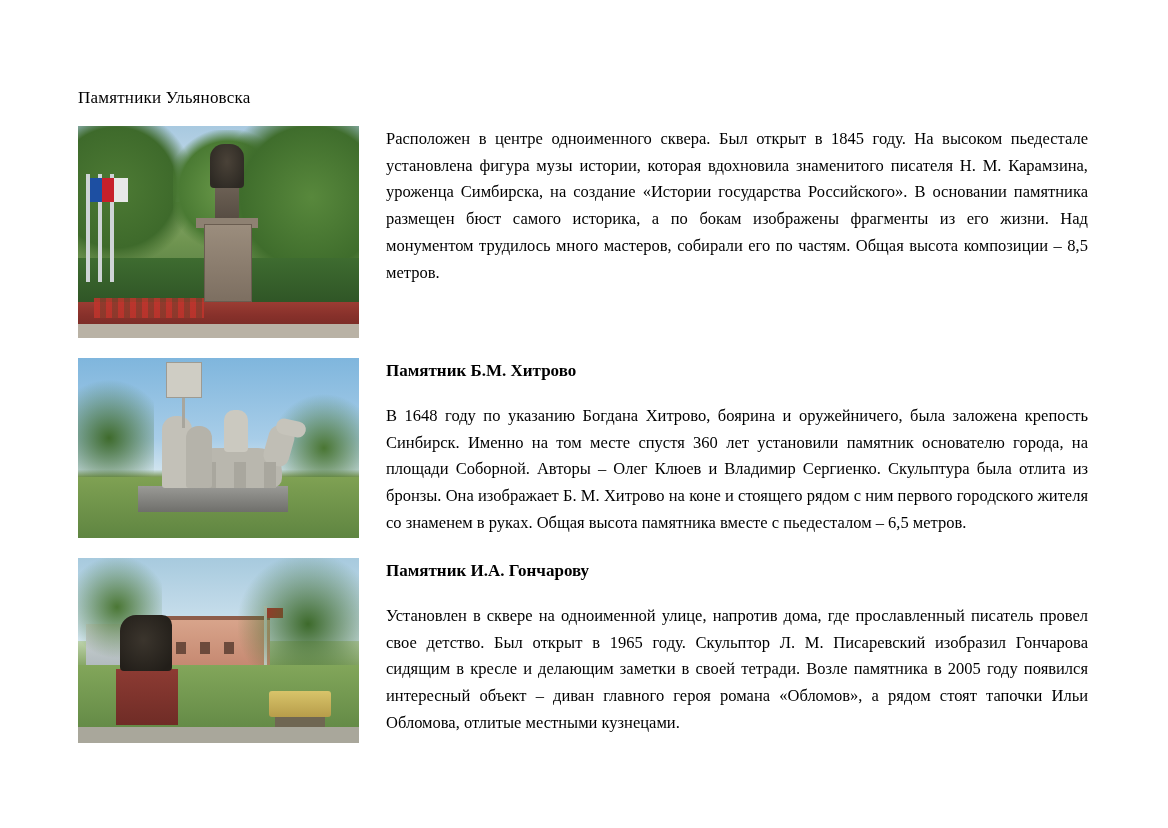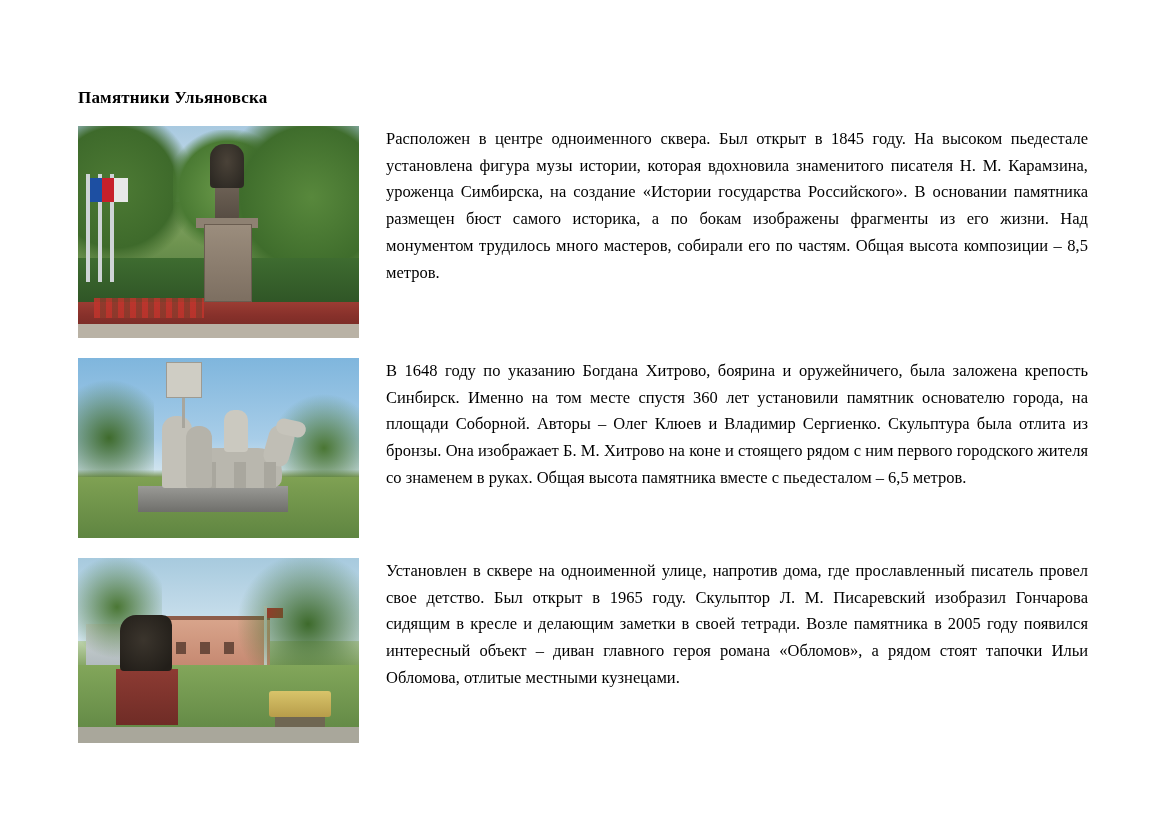--- a/index.html
+++ b/index.html
@@ -16,21 +16,21 @@
   }
   .page {
     position: relative;
     width: 1168px;
     height: 828px;
     box-sizing: border-box;
     padding: 88px 80px 0 78px;
   }
   .doc-title {
     font-size: 17px;
-    font-weight: bold;
+    font-weight: normal;
     letter-spacing: 0.2px;
     margin: 0 0 18px 0;
   }
   .entry {
     display: flex;
     align-items: flex-start;
     margin-bottom: 20px;
   }
   .photo {
     width: 281px;
@@ -295,20 +295,21 @@
       <div class="leg1"></div>
       <div class="leg2"></div>
       <div class="leg3"></div>
       <div class="rider"></div>
       <div class="figure1"></div>
       <div class="figure2"></div>
       <div class="banner-pole"></div>
       <div class="banner"></div>
     </div>
     <div class="text-col">
+      <h2 class="entry-title">Памятник Б.М. Хитрово</h2>
       <p class="entry-body">В 1648 году по указанию Богдана Хитрово, боярина и оружейничего, была заложена крепость Синбирск. Именно на том месте спустя 360 лет установили памятник основателю города, на площади Соборной. Авторы – Олег Клюев и Владимир Сергиенко. Скульптура была отлита из бронзы. Она изображает Б. М. Хитрово на коне и стоящего рядом с ним первого городского жителя со знаменем в руках. Общая высота памятника вместе с пьедесталом – 6,5 метров.</p>
     </div>
   </div>
 
   <div class="entry third">
     <div class="photo img3">
       <div class="sky"></div>
       <div class="bldg">
         <div class="win" style="left:12px"></div>
         <div class="win" style="left:36px"></div>
@@ -321,17 +322,18 @@
       <div class="treeA"></div>
       <div class="treeB"></div>
       <div class="lawn"></div>
       <div class="pedestal"></div>
       <div class="statue"></div>
       <div class="bench-leg"></div>
       <div class="bench"></div>
       <div class="path"></div>
     </div>
     <div class="text-col">
+      <h2 class="entry-title">Памятник И.А. Гончарову</h2>
       <p class="entry-body">Установлен в сквере на одноименной улице, напротив дома, где прославленный писатель провел свое детство. Был открыт в 1965 году. Скульптор Л. М. Писаревский изобразил Гончарова сидящим в кресле и делающим заметки в своей тетради. Возле памятника в 2005 году появился интересный объект – диван главного героя романа «Обломов», а рядом стоят тапочки Ильи Обломова, отлитые местными кузнецами.</p>
     </div>
   </div>
 
 </div>
 
 </body></html>

